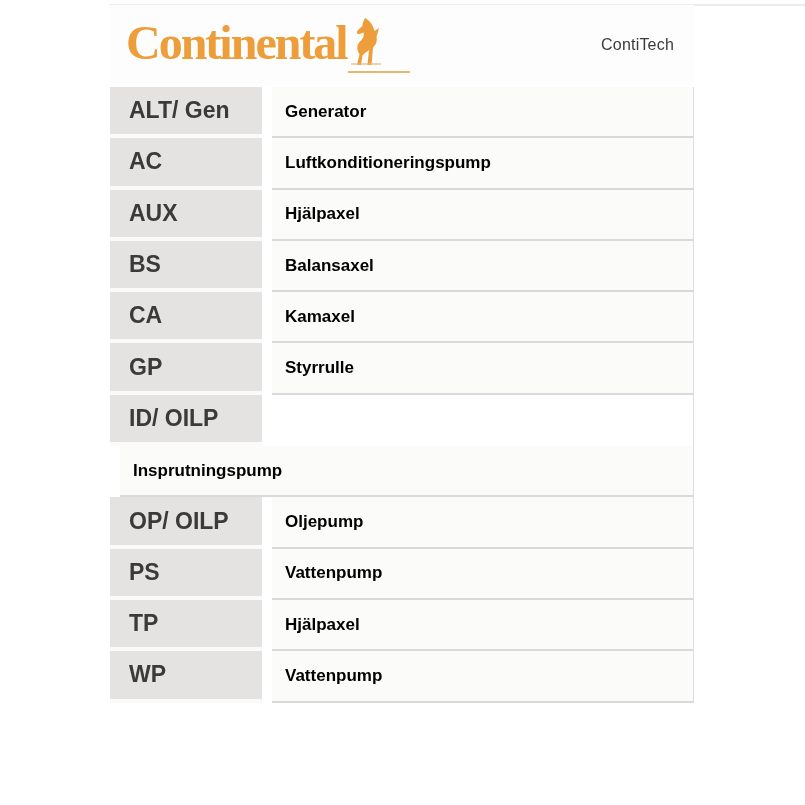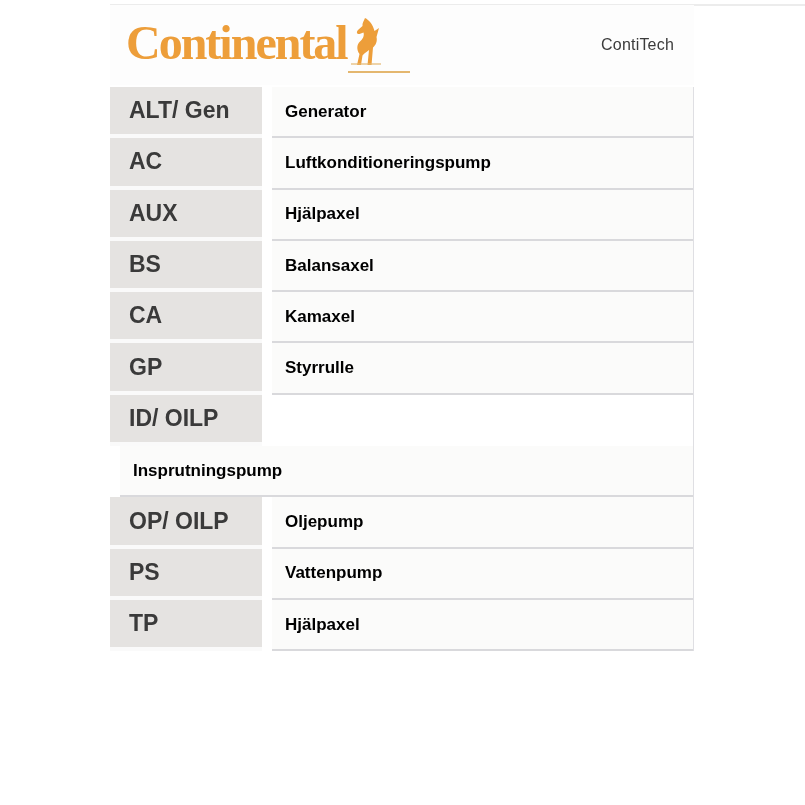--- a/index.html
+++ b/index.html
@@ -193,15 +193,20 @@
     <div class="colgap"></div>
     <div class="desc">Vattenpump</div>
   </div>
 
   <div class="row">
     <div class="abbr">TP</div>
     <div class="colgap"></div>
     <div class="desc">Hjälpaxel</div>
   </div>
 
+  <div class="row">
+    <div class="abbr">WP</div>
+    <div class="colgap"></div>
+    <div class="desc">Vattenpump</div>
+  </div>
 </div>
 
 </div>
 
 </body></html>

